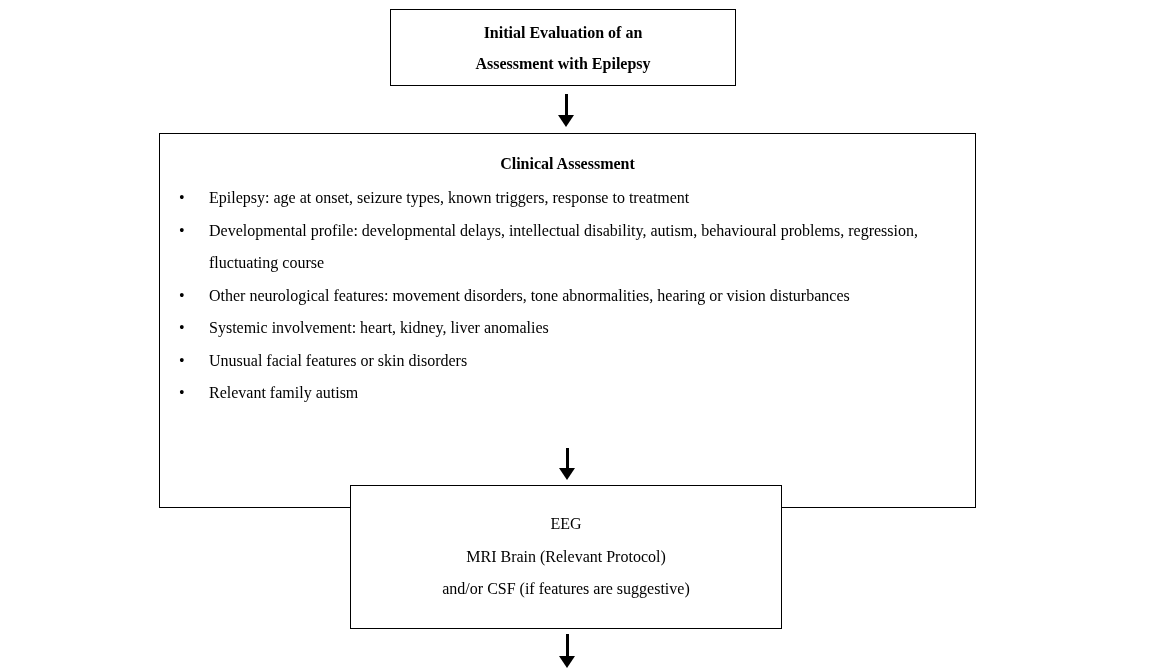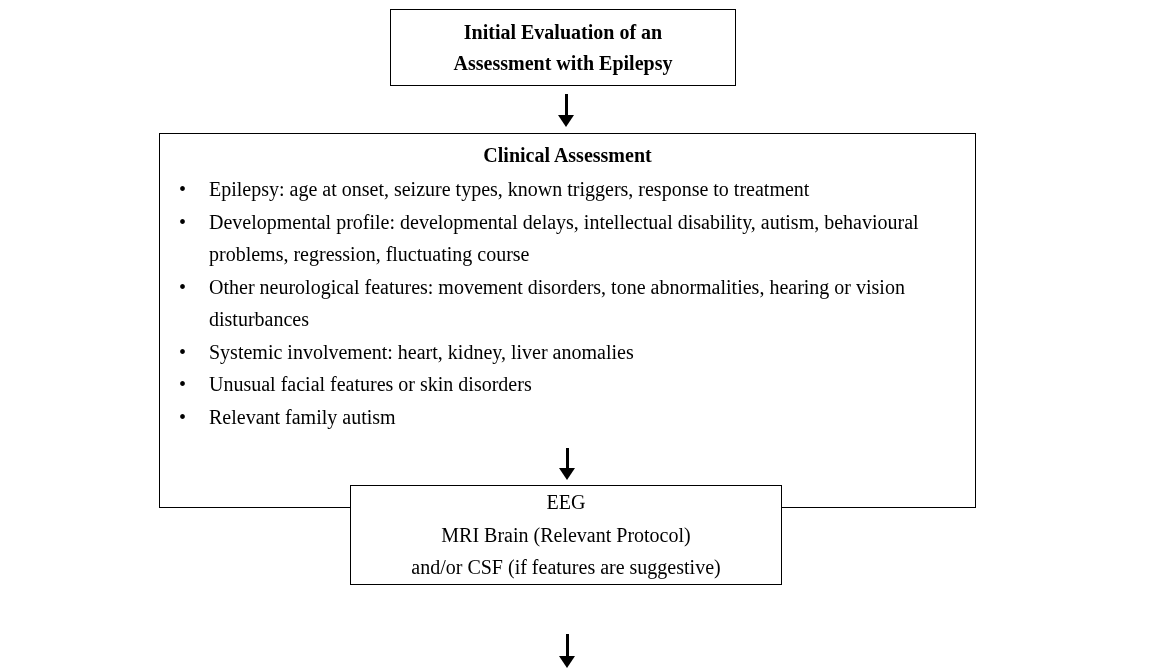--- a/index.html
+++ b/index.html
@@ -13,21 +13,21 @@
     position: relative;
     font-family: "Liberation Serif", "DejaVu Serif", serif;
     color: #000000;
     overflow: hidden;
   }
   .box {
     position: absolute;
     border: 1.5px solid #000000;
     background: #ffffff;
     box-sizing: border-box;
-    font-size: 20px;
+    font-size: 16px;
   }
   
   .top-box {
     left: 390px;
     top: 9px;
     width: 346px;
     height: 77px;
     display: flex;
     flex-direction: column;
     justify-content: center;
@@ -35,21 +35,21 @@
     text-align: center;
     font-weight: bold;
     line-height: 31px;
   }
   
   .clinical-box {
     left: 159px;
     top: 133px;
     width: 817px;
     height: 375px;
-    padding-top: 5px;
+    padding-top: 14px;
   }
   .clinical-title {
     text-align: center;
     font-weight: bold;
     line-height: 32px;
   }
   .bullet-list {
     list-style: none;
     margin: 2px 0 0 0;
     padding: 0;
@@ -63,21 +63,21 @@
   .bullet-marker {
     position: absolute;
     left: 19px;
     top: 0;
   }
   
   .tests-box {
     left: 350px;
     top: 485px;
     width: 432px;
-    height: 100px;
+    height: 144px;
     display: flex;
     flex-direction: column;
     justify-content: center;
     align-items: center;
     text-align: center;
     line-height: 32.5px;
   }
   
   .arrow {
     position: absolute;

